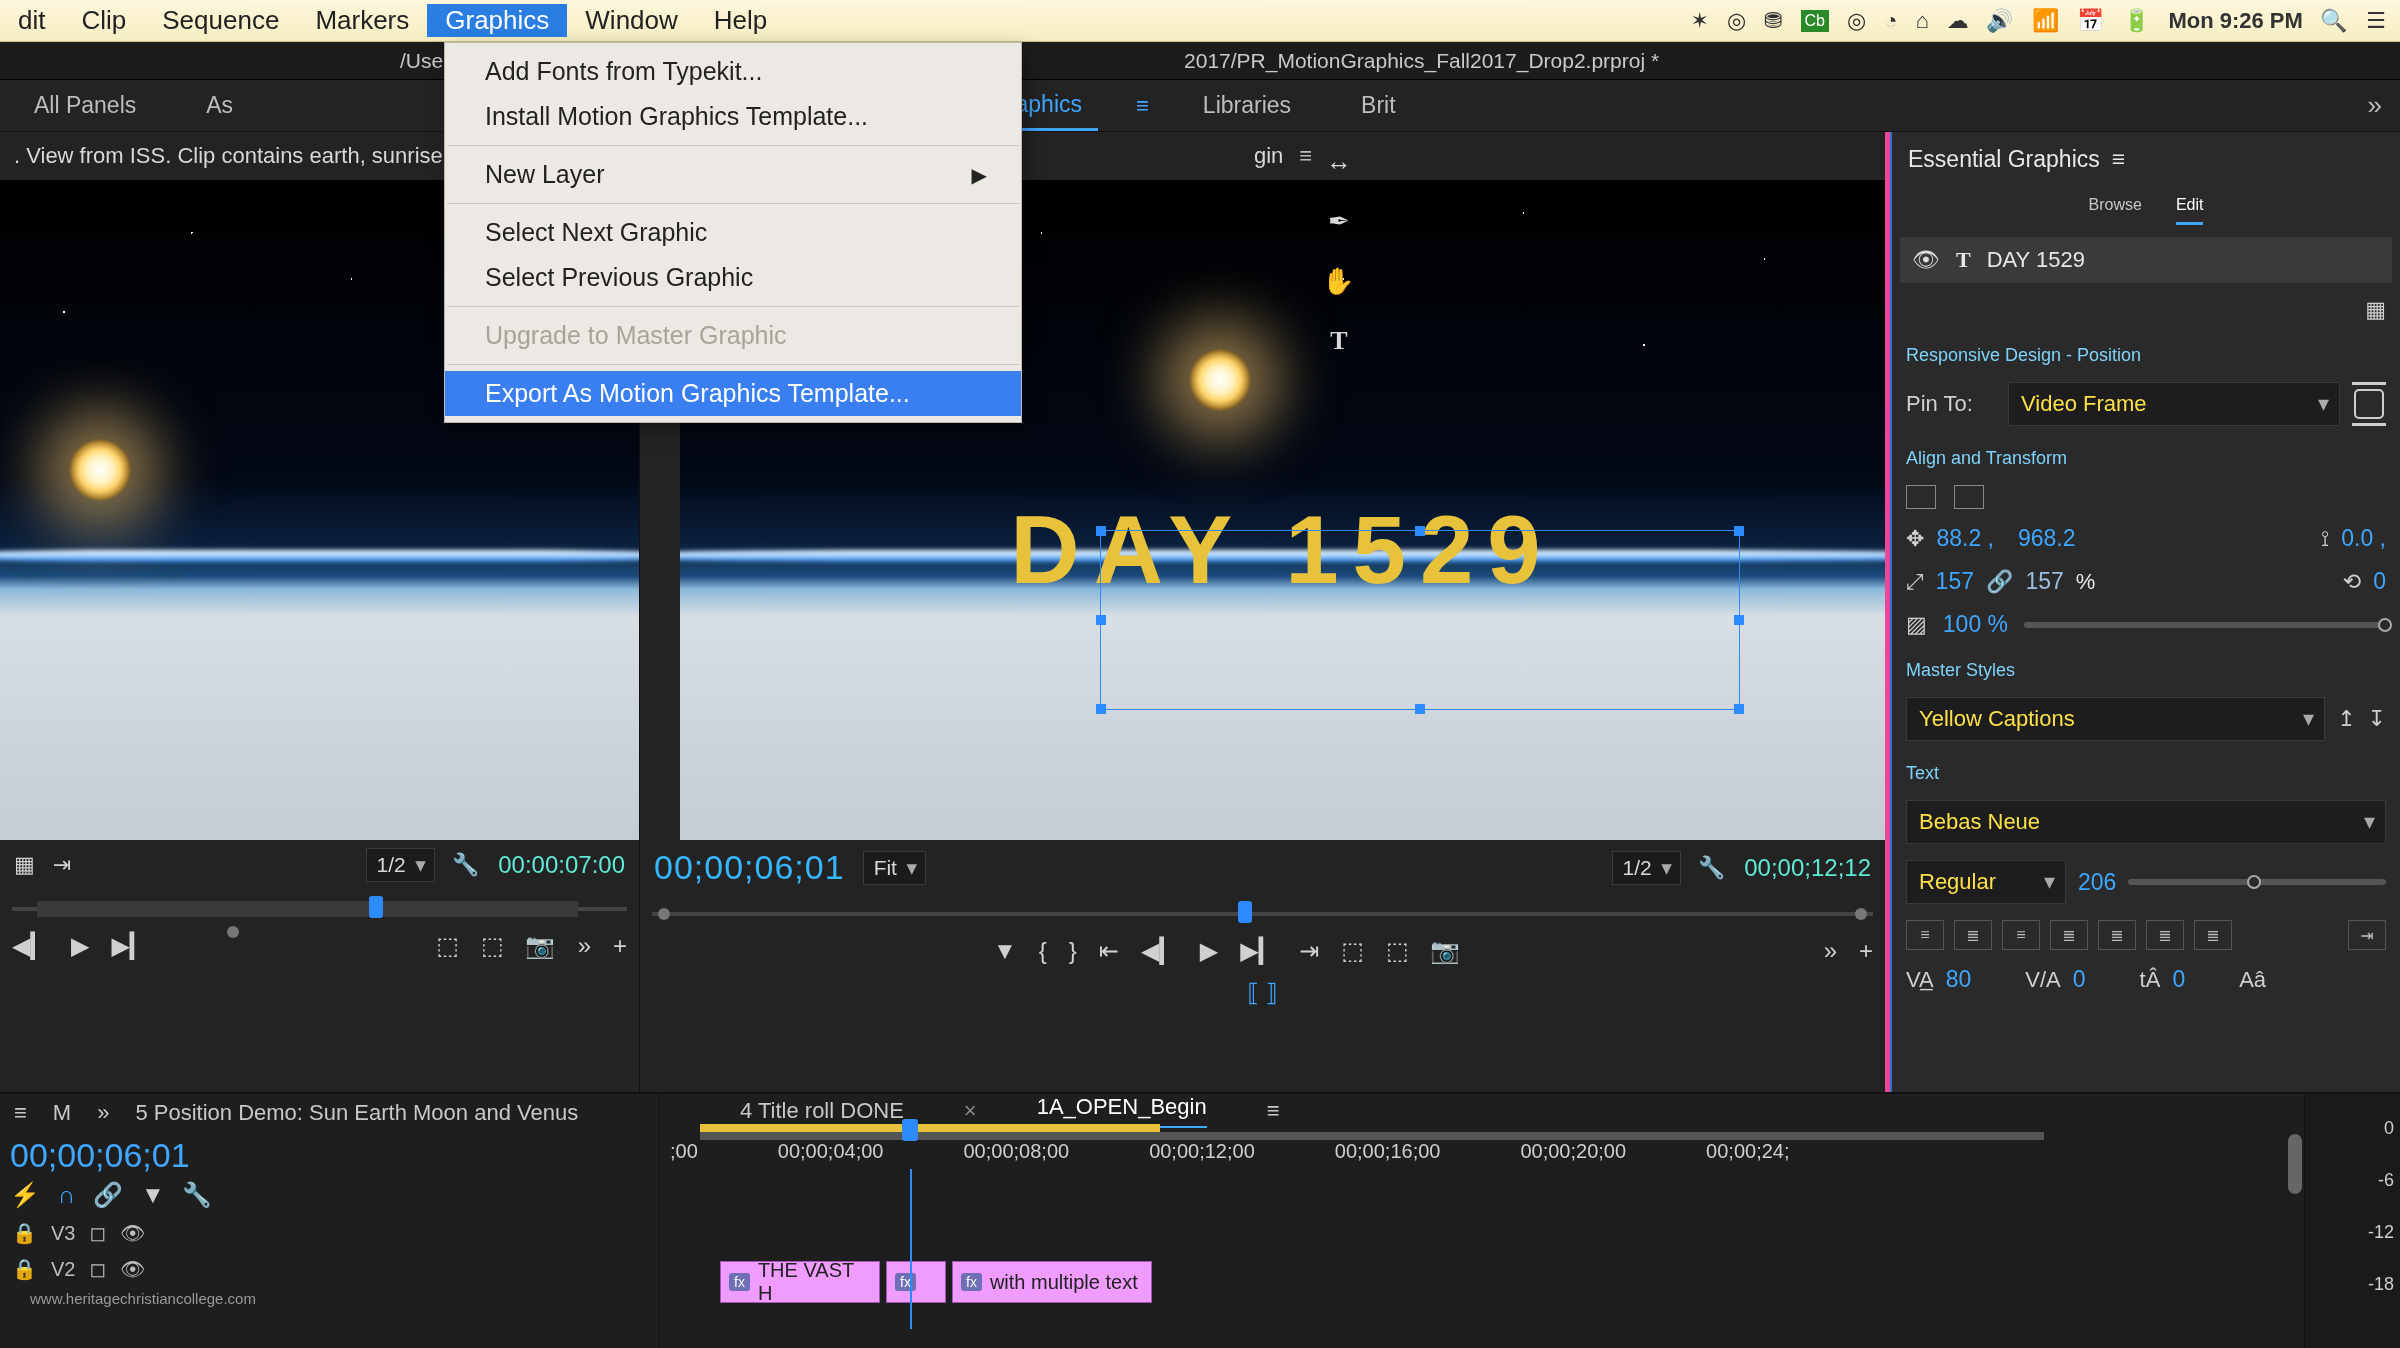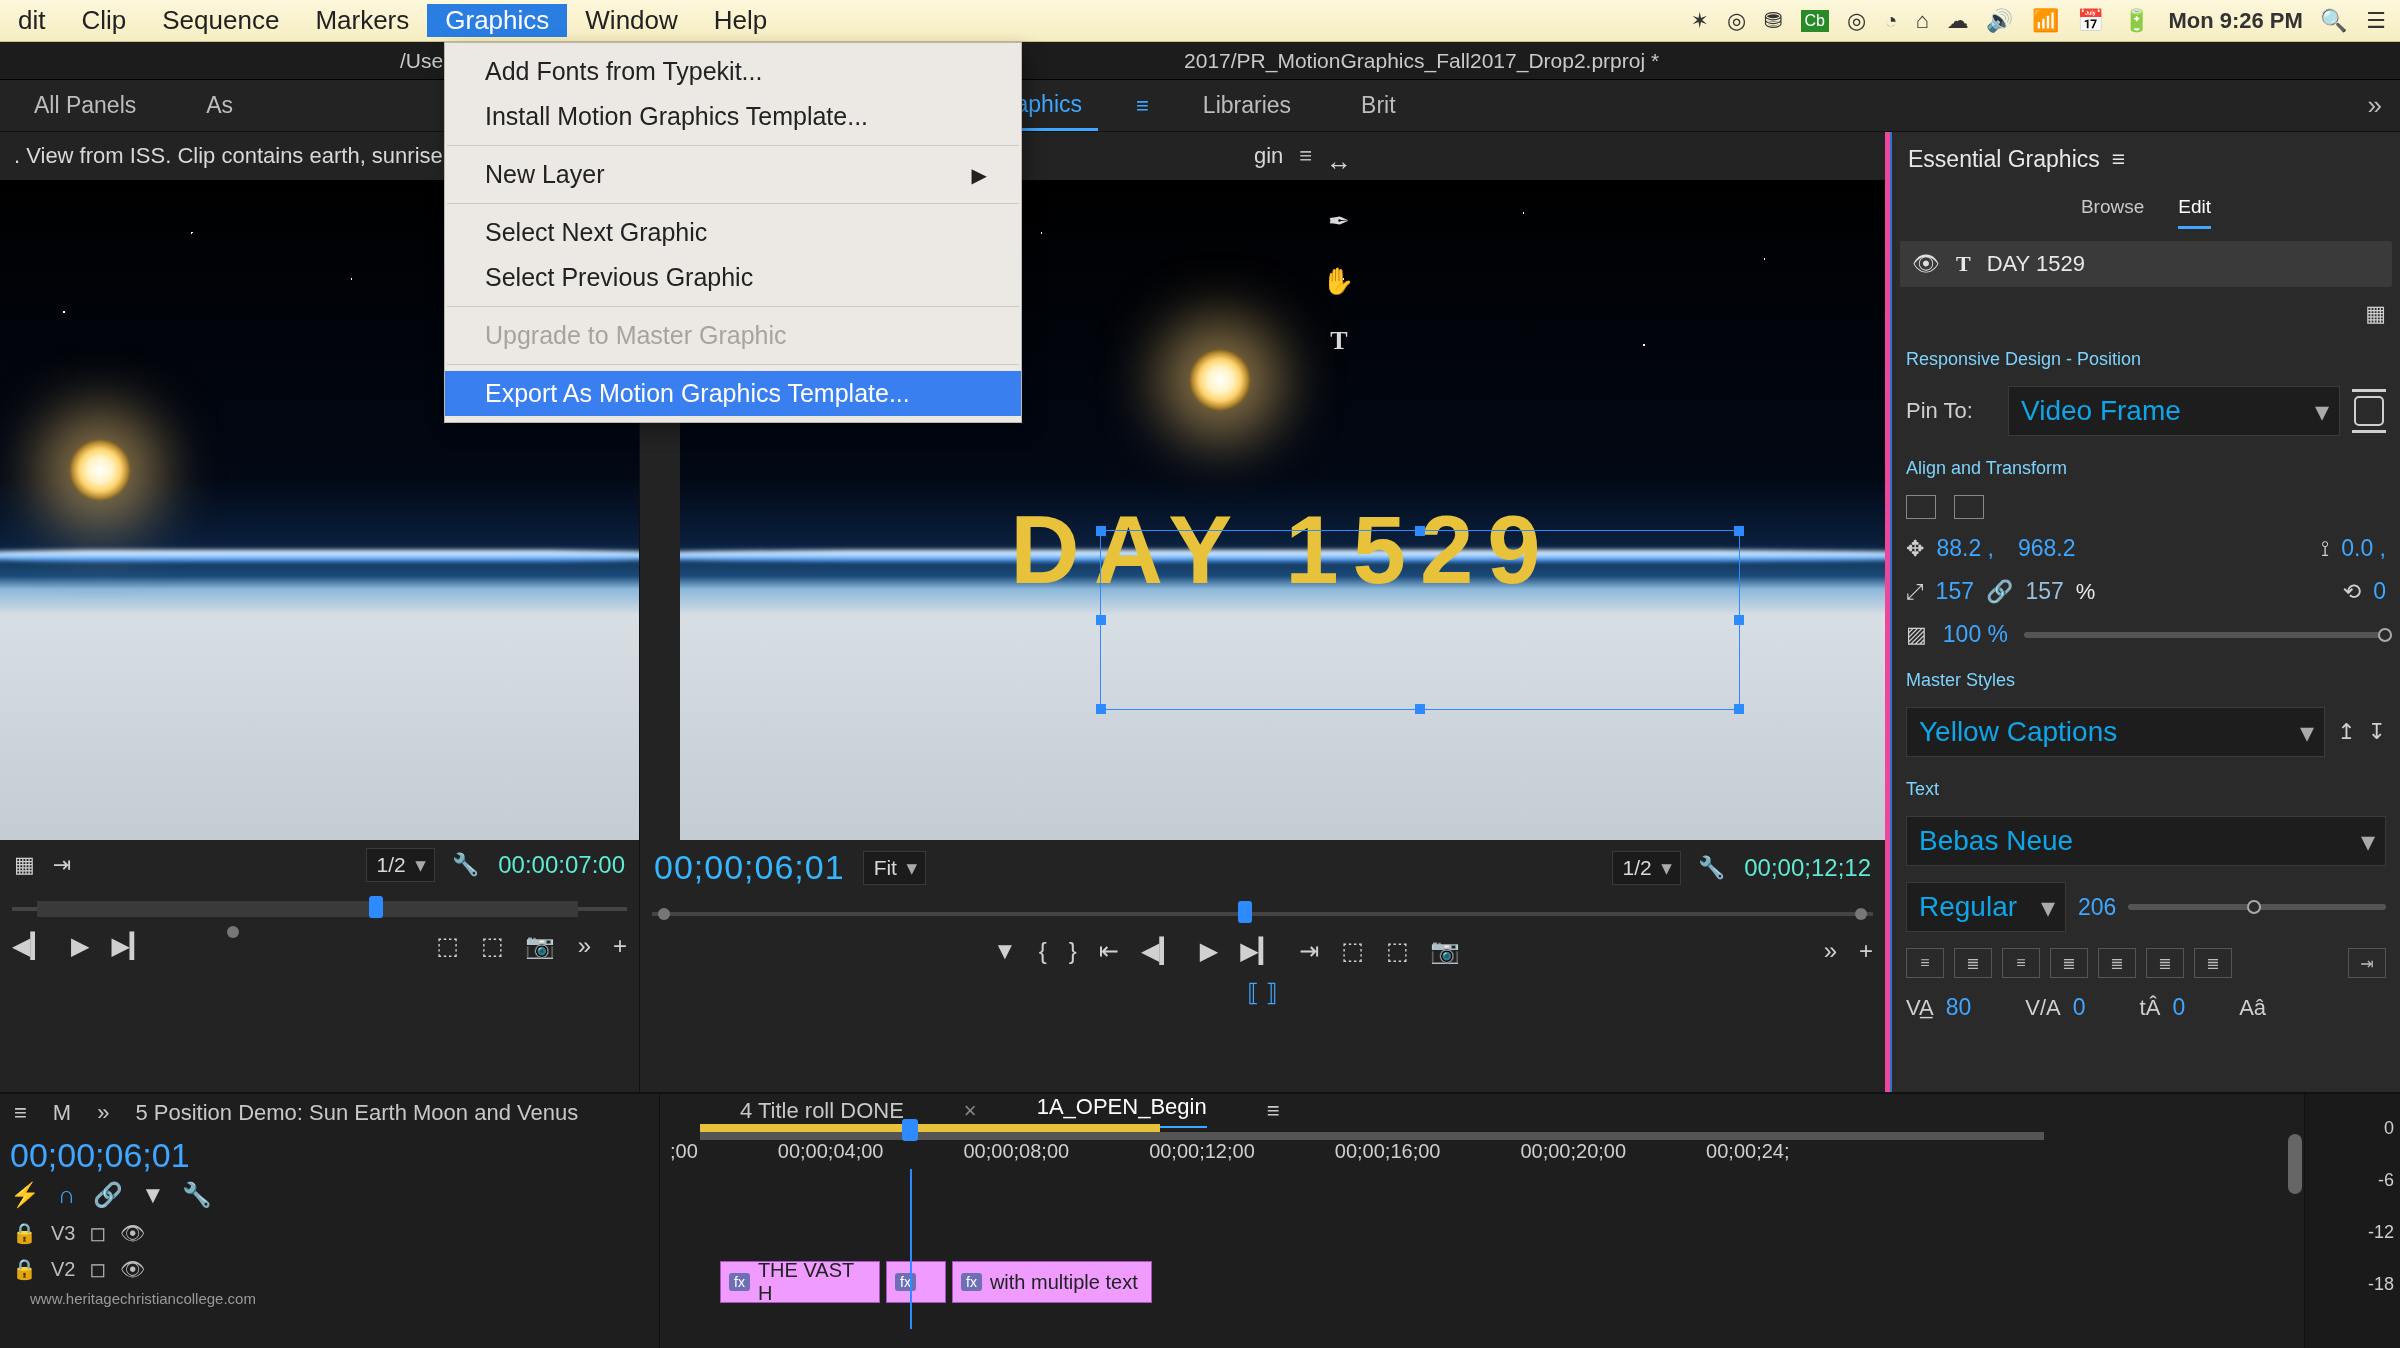--- a/index.html
+++ b/index.html
@@ -48,31 +48,31 @@
 .timecode-white{color:#5eead4;font-size:24px}
 .scrub{height:26px;position:relative;margin:6px 12px}
 .scrub .track{position:absolute;left:0;right:0;top:50%;height:4px;background:#444;transform:translateY(-50%)}
 .scrub .range{position:absolute;top:5px;height:16px;background:#3a3a3a}
 .scrub .head{position:absolute;top:0;width:14px;height:22px;background:#2e8bff;border-radius:3px}
 .scrub .dot{position:absolute;top:50%;width:12px;height:12px;border-radius:50%;background:#777;transform:translate(-50%,-50%)}
 .btnrow{display:flex;align-items:center;gap:22px;padding:4px 12px 10px;color:#d0d0d0;font-size:24px}
 .btnrow .sp{flex:1}
 .btnrow .b{cursor:pointer}
 .eg-col .eg-head{height:54px;display:flex;align-items:center;gap:12px;padding:0 16px;font-size:23px}
-.eg-tabs{display:flex;gap:34px;justify-content:center;padding:10px 0 6px;font-size:19px}
+.eg-tabs{display:flex;gap:34px;justify-content:center;padding:10px 0 6px;font-size:16px}
 .eg-tabs .tab{color:#c8c8c8;padding-bottom:8px}
 .eg-tabs .tab.active{color:#fff;border-bottom:3px solid #3fa7ff}
 .layerlist{padding:6px 8px}
 .layer{display:flex;align-items:center;gap:16px;background:#3a3a3a;padding:10px 12px;border-radius:2px}
 .layer .vis{color:#ddd}
 .layer .ico{font-weight:700;font-family:Georgia,serif}
 .section-title{padding:14px 14px 8px;color:#7dd3fc;font-size:18px}
 .row{display:flex;align-items:center;gap:12px;padding:8px 14px}
 .row .lab{color:#cfcfcf;min-width:90px;font-size:22px}
-.row .sel{flex:1;background:#1d1d1d;border:1px solid #3a3a3a;color:#0ea5e9;padding:8px 30px 8px 12px;position:relative;font-size:28px}
+.row .sel{flex:1;background:#1d1d1d;border:1px solid #3a3a3a;color:#fde047;padding:8px 30px 8px 12px;position:relative;font-size:22px}
 .row .sel::after{content:"▾";position:absolute;right:10px;color:#aaa}
 .num{color:#3fa7ff;font-size:23px}
 .num.locked{color:#9bbfdc}
 .small-ic{color:#cfcfcf;font-size:22px}
 .align-ic{width:30px;height:24px;border:1px solid #888;display:inline-block;margin-right:6px}
 .iconbtn{display:inline-flex;align-items:center;justify-content:center;color:#cfcfcf;font-size:22px}
 .opacity-row{display:flex;align-items:center;gap:16px;padding:8px 14px}
 .slider{flex:1;height:6px;background:#555;position:relative;border-radius:3px}
 .slider .knob{position:absolute;right:-6px;top:50%;width:14px;height:14px;border:2px solid #aaa;border-radius:50%;transform:translateY(-50%);background:#2a2a2a}
 .text-align-row{display:flex;gap:10px;padding:8px 14px}

